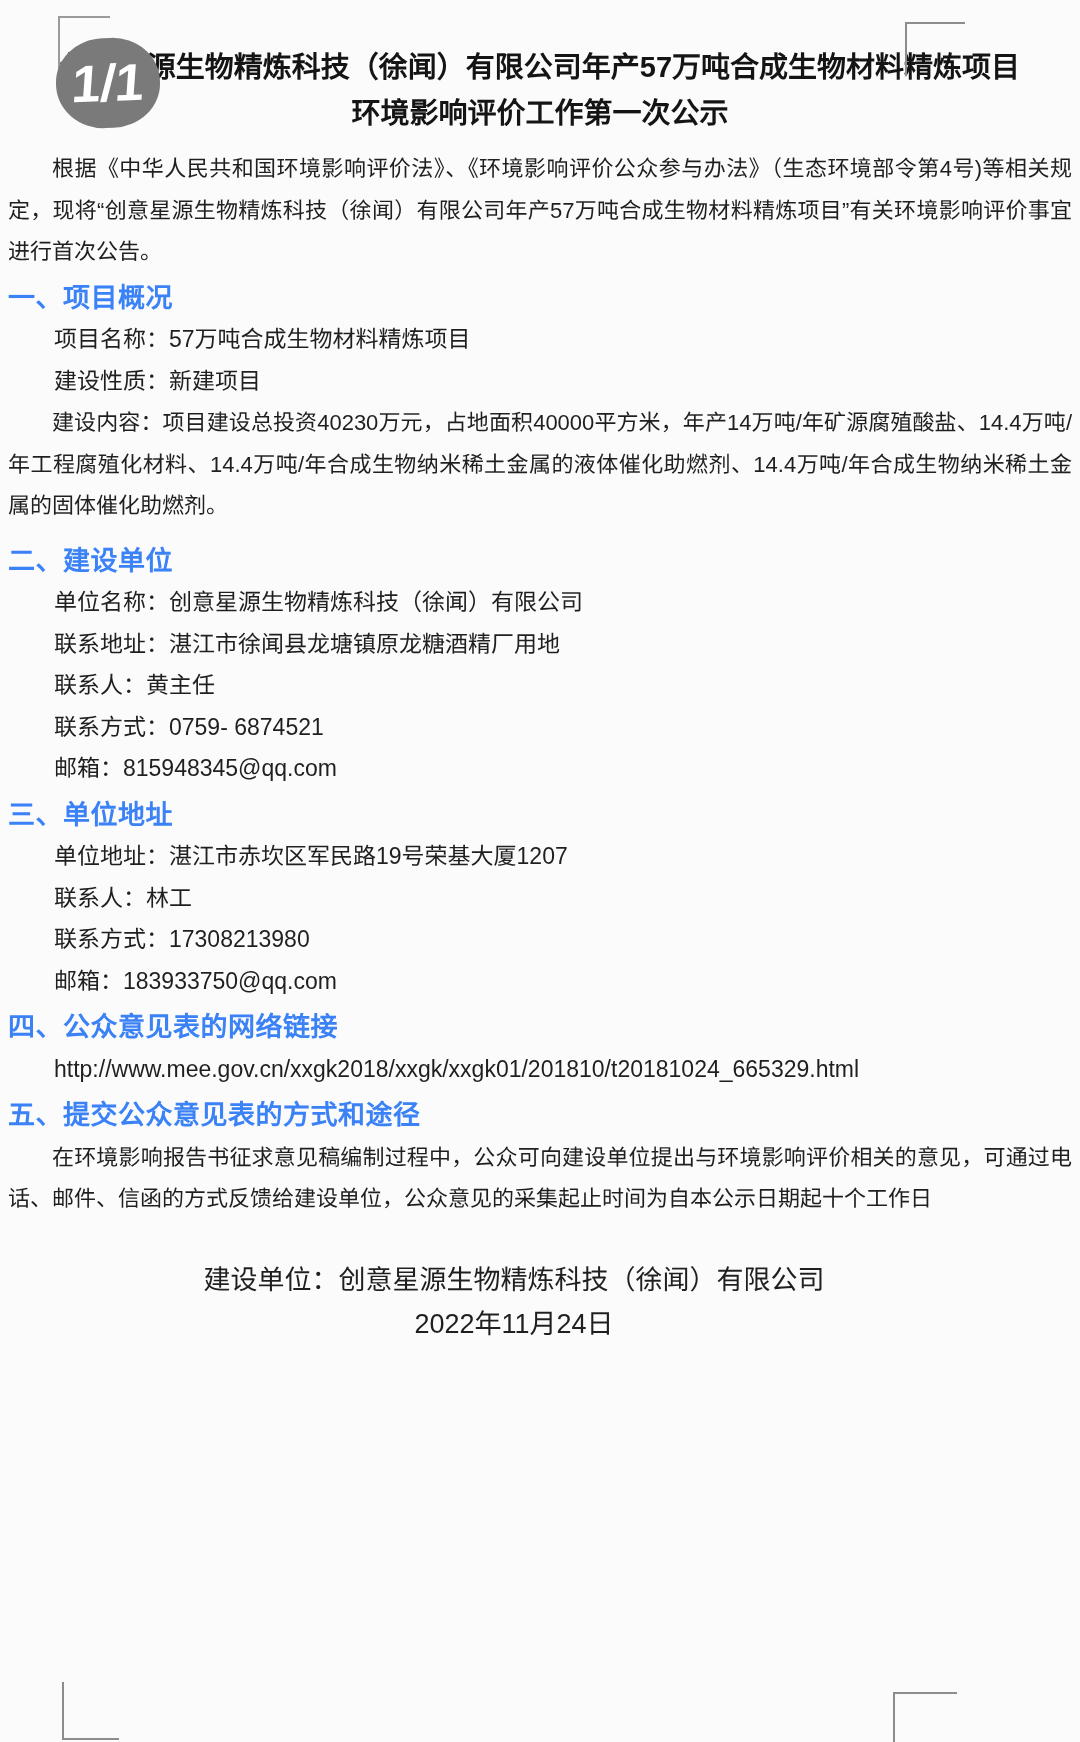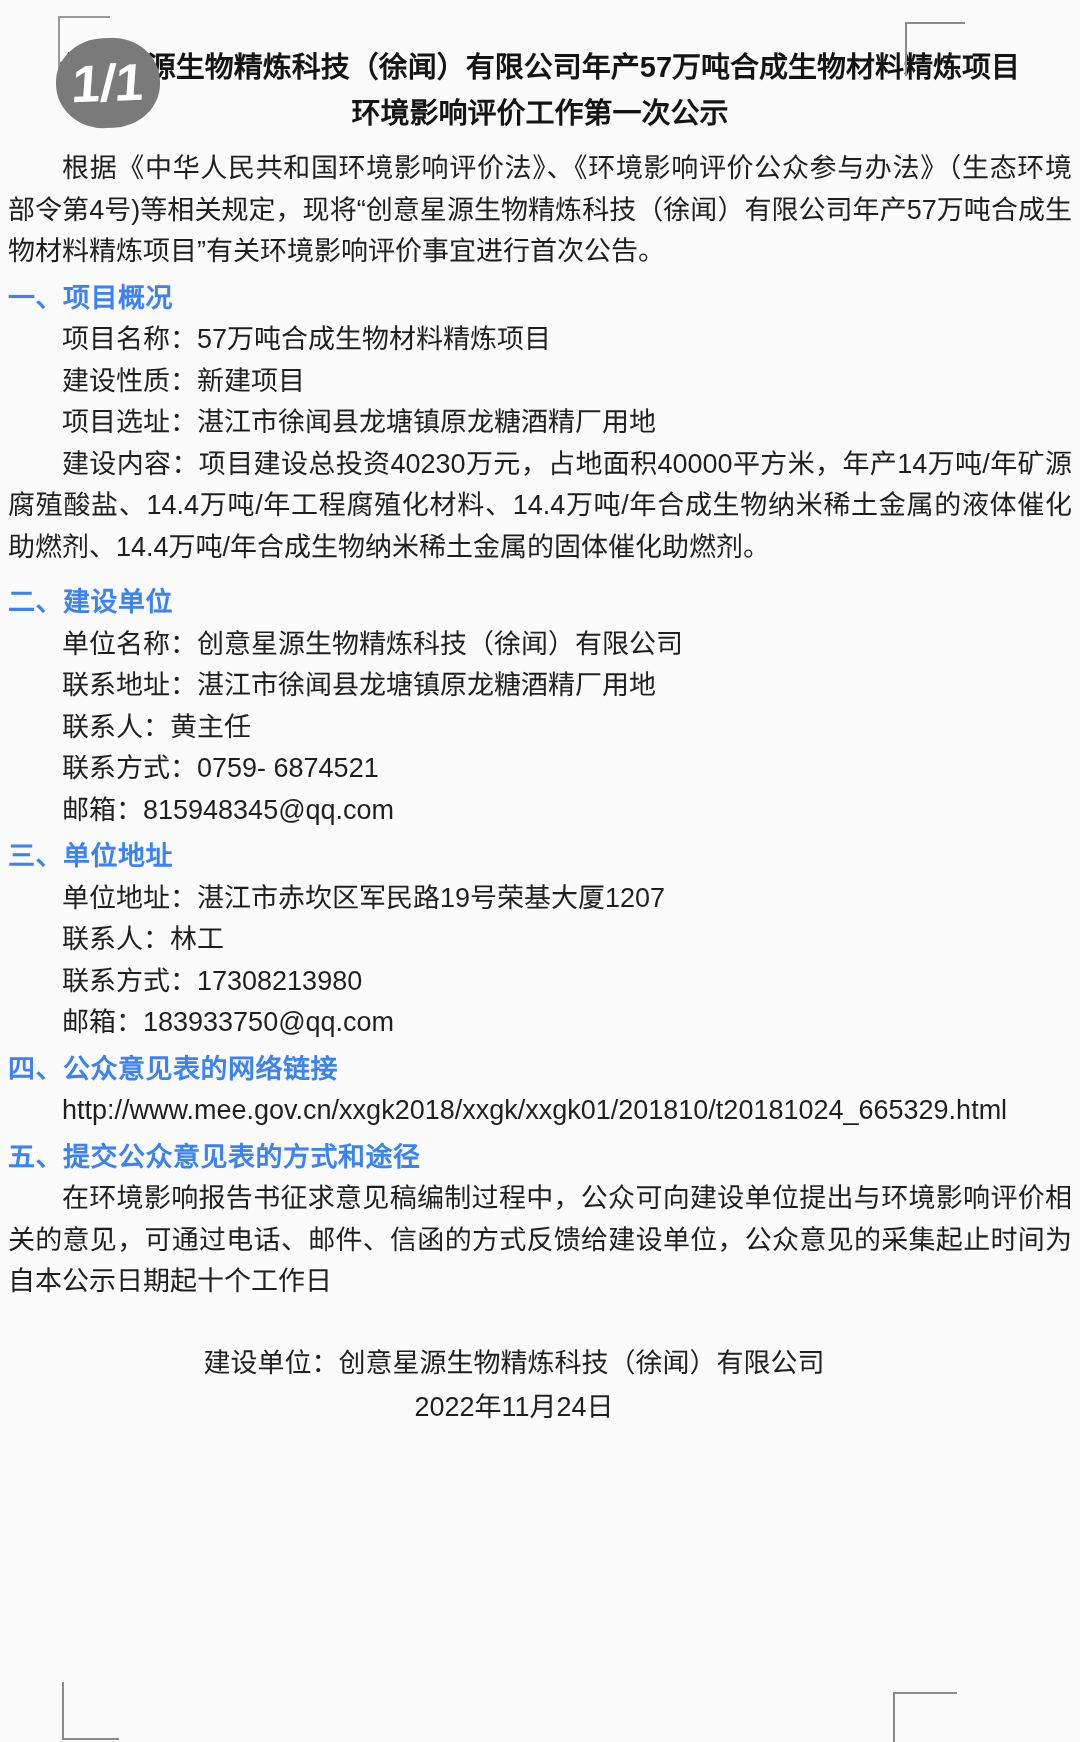--- a/index.html
+++ b/index.html
@@ -16,38 +16,38 @@
     padding: 44px 8px 0 8px;
   }
   .title {
     text-align: center;
     font-size: 29px;
     font-weight: 700;
     line-height: 46px;
     color: #141414;
   }
   .intro, .para {
-    font-size: 27px;
+    font-size: 22px;
     line-height: 41.5px;
     text-align: justify;
     text-indent: 2em;
     margin: 0;
   }
   .intro { margin-top: 12px; }
   .heading {
     font-size: 27px;
     font-weight: 700;
     line-height: 41.5px;
     color: #3b82f6;
     margin-top: 5px;
     letter-spacing: 0.5px;
   }
   .heading.extra-gap { margin-top: 14px; }
   .field {
-    font-size: 27px;
+    font-size: 23px;
     line-height: 41.5px;
     margin-left: 2em;
   }
   .footer {
     margin-top: 38px;
     text-align: center;
     padding-right: 52px;
     font-size: 27px;
     line-height: 44px;
   }
@@ -90,21 +90,20 @@
   <div class="corner corner-br"></div>
 
   <div class="title">创意星源生物精炼科技（徐闻）有限公司年产57万吨合成生物材料精炼项目</div>
   <div class="title">环境影响评价工作第一次公示</div>
 
   <p class="intro">根据《中华人民共和国环境影响评价法》、《环境影响评价公众参与办法》（生态环境部令第4号)等相关规定，现将“创意星源生物精炼科技（徐闻）有限公司年产57万吨合成生物材料精炼项目”有关环境影响评价事宜进行首次公告。</p>
 
   <div class="heading">一、项目概况</div>
   <div class="field">项目名称：57万吨合成生物材料精炼项目</div>
   <div class="field">建设性质：新建项目</div>
-  <div class="field">项目选址：湛江市徐闻县龙塘镇原龙糖酒精厂用地</div>
   <p class="para">建设内容：项目建设总投资40230万元，占地面积40000平方米，年产14万吨/年矿源腐殖酸盐、14.4万吨/年工程腐殖化材料、14.4万吨/年合成生物纳米稀土金属的液体催化助燃剂、14.4万吨/年合成生物纳米稀土金属的固体催化助燃剂。</p>
 
   <div class="heading extra-gap">二、建设单位</div>
   <div class="field">单位名称：创意星源生物精炼科技（徐闻）有限公司</div>
   <div class="field">联系地址：湛江市徐闻县龙塘镇原龙糖酒精厂用地</div>
   <div class="field">联系人：黄主任</div>
   <div class="field">联系方式：0759- 6874521</div>
   <div class="field">邮箱：815948345@qq.com</div>
 
   <div class="heading">三、单位地址</div>

